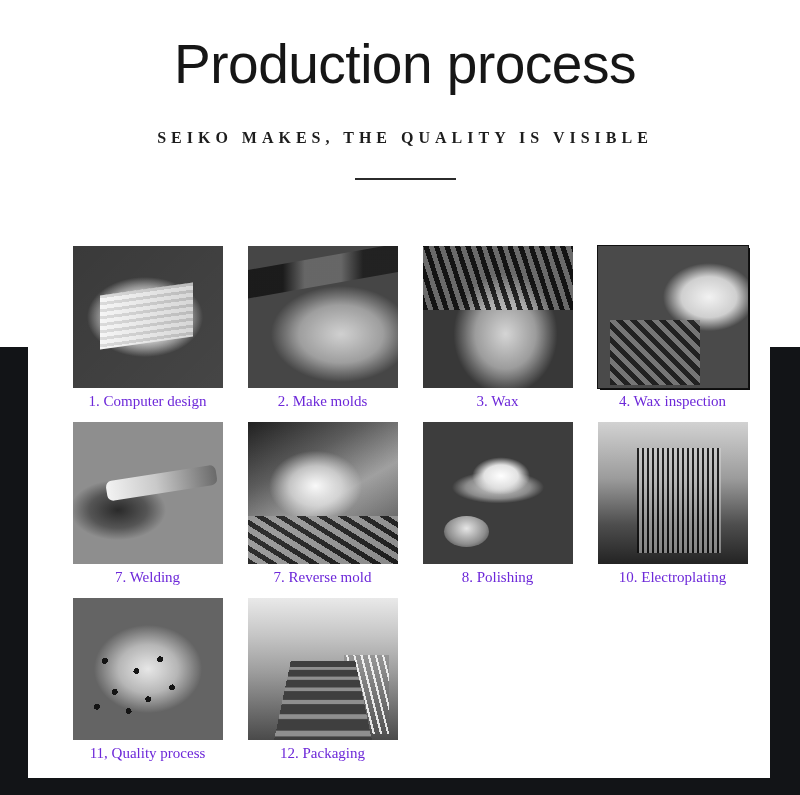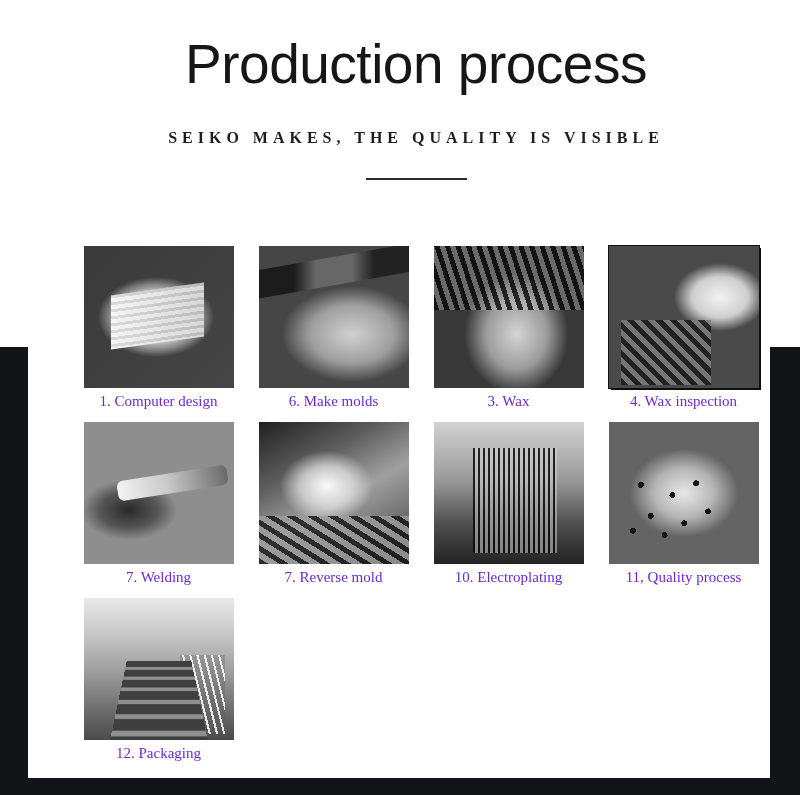--- a/index.html
+++ b/index.html
@@ -21,21 +21,21 @@
     background: #121417;
     z-index: 0;
   }
   .band-left  { left: 0;   top: 347px; width: 28px;  height: 431px; }
   .band-right { left: 770px; top: 345px; width: 30px; height: 433px; }
   .band-bottom{ left: 0;   top: 778px; width: 800px; height: 17px; }
 
   
   .page {
     position: absolute;
-    left: 16px; top: 0;
+    left: 5px; top: 0;
     width: 672px; height: 795px;
     z-index: 1;
   }
   .card {
     position: absolute;
     left: 46px;
     top: 0;
     width: 708px;
     height: 778px;
     background: #ffffff;
@@ -317,21 +317,21 @@
       <div class="photo">
           <span class="ph ph-1"></span>
         </div>
       <div class="caption">1. Computer design</div>
     </div>
 
     <div class="cell">
       <div class="photo">
           <span class="ph ph-2"></span>
         </div>
-      <div class="caption">6. Make molds</div>
+      <div class="caption">2. Make molds</div>
     </div>
 
     <div class="cell">
       <div class="photo">
           <span class="ph ph-3"></span>
         </div>
       <div class="caption">3. Wax</div>
     </div>
 
     <div class="cell framed">
@@ -349,20 +349,26 @@
       <div class="caption">7. Welding</div>
     </div>
 
     <div class="cell">
       <div class="photo">
           <span class="ph ph-7"></span>
         </div>
       <div class="caption">7. Reverse mold</div>
     </div>
 
+    <div class="cell">
+      <div class="photo">
+          <span class="ph ph-8"></span>
+        </div>
+      <div class="caption">8. Polishing</div>
+    </div>
 
 
     <div class="cell">
       <div class="photo">
           <span class="ph ph-10"></span>
         </div>
       <div class="caption">10. Electroplating</div>
     </div>
 
     <div class="cell">

